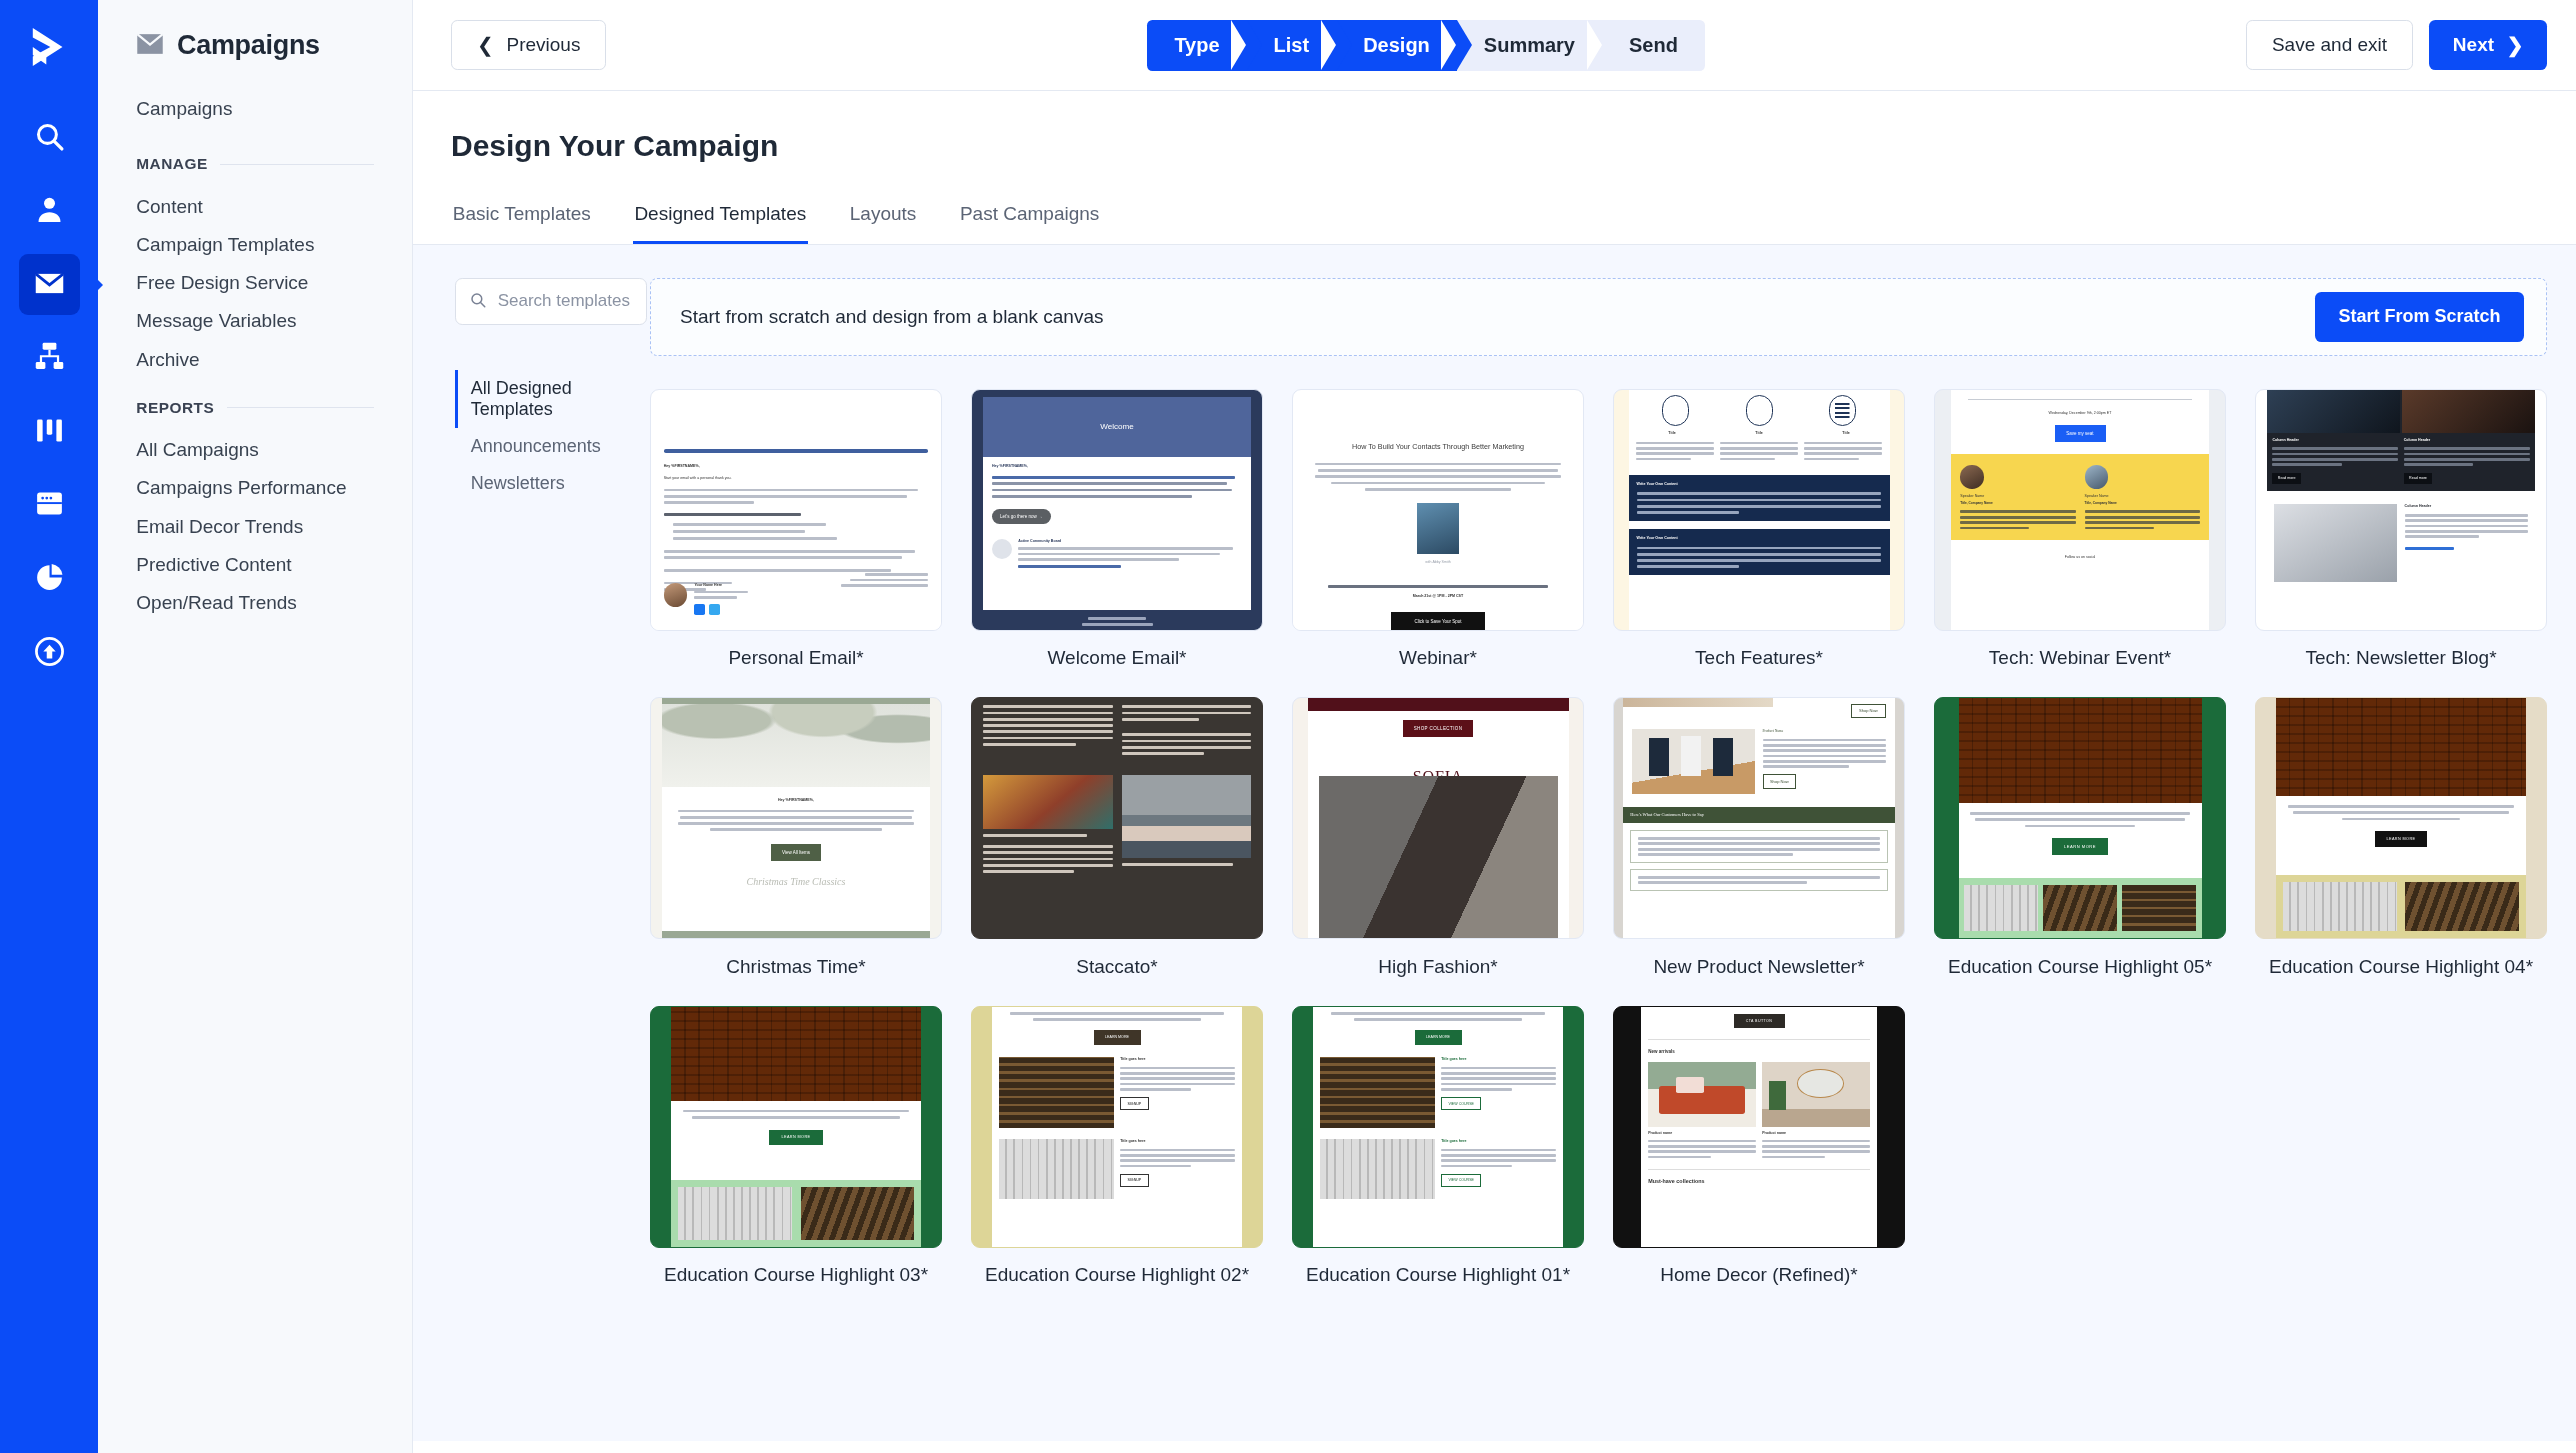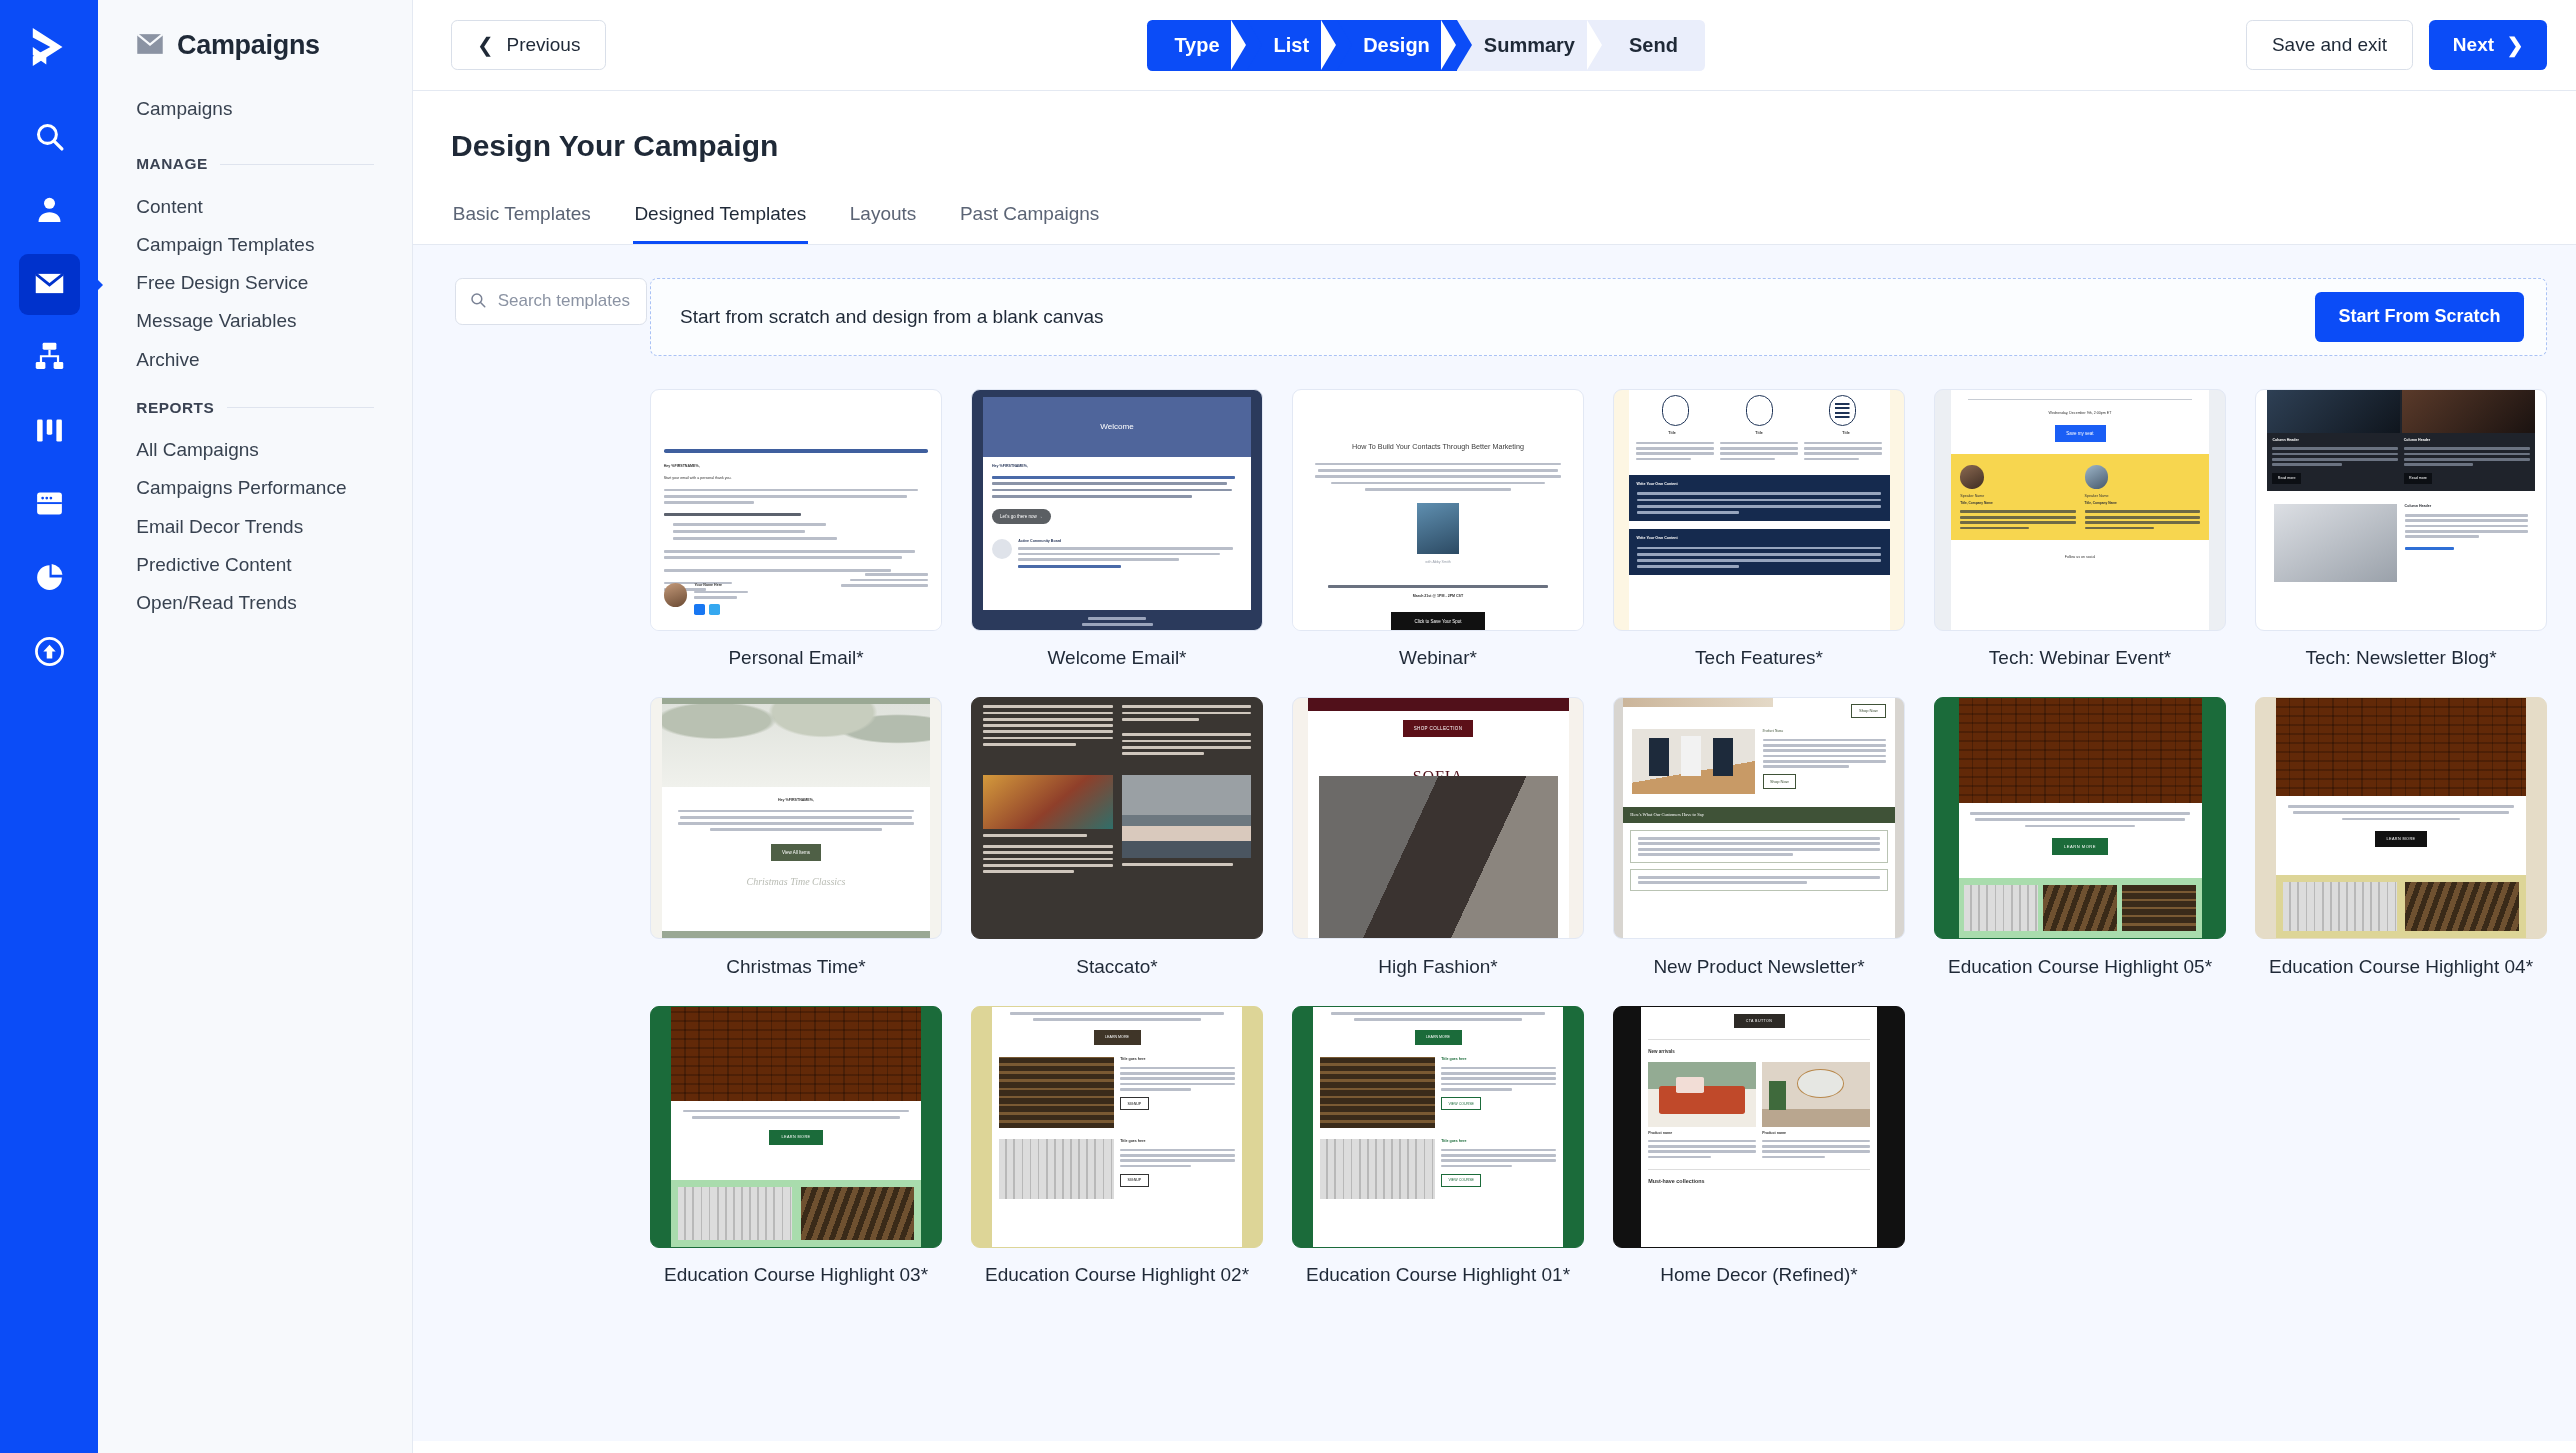--- a/index.html
+++ b/index.html
@@ -372,20 +372,25 @@
 
       <div class="left-col">
         <div class="search-wrap">
           <span>
             <svg viewBox="0 0 24 24">
                 <circle cx="10.5" cy="10.5" r="6.5"></circle>
                 <path stroke-linecap="round" d="M15.4 15.4 L21 21"></path>
               </svg>
           </span>
           <input class="search-input" placeholder="Search templates" style="">
+        </div>
+        <div class="cat-list">
+          <div class="cat active">All Designed Templates</div>
+          <div class="cat">Announcements</div>
+          <div class="cat">Newsletters</div>
         </div>
       </div>
 
       <div class="right-col">
         <div class="scratch-banner">
           <span class="scratch-text">Start from scratch and design from a blank canvas</span>
           <button class="scratch-btn">Start From Scratch</button>
         </div>
 
         <div class="grid">

